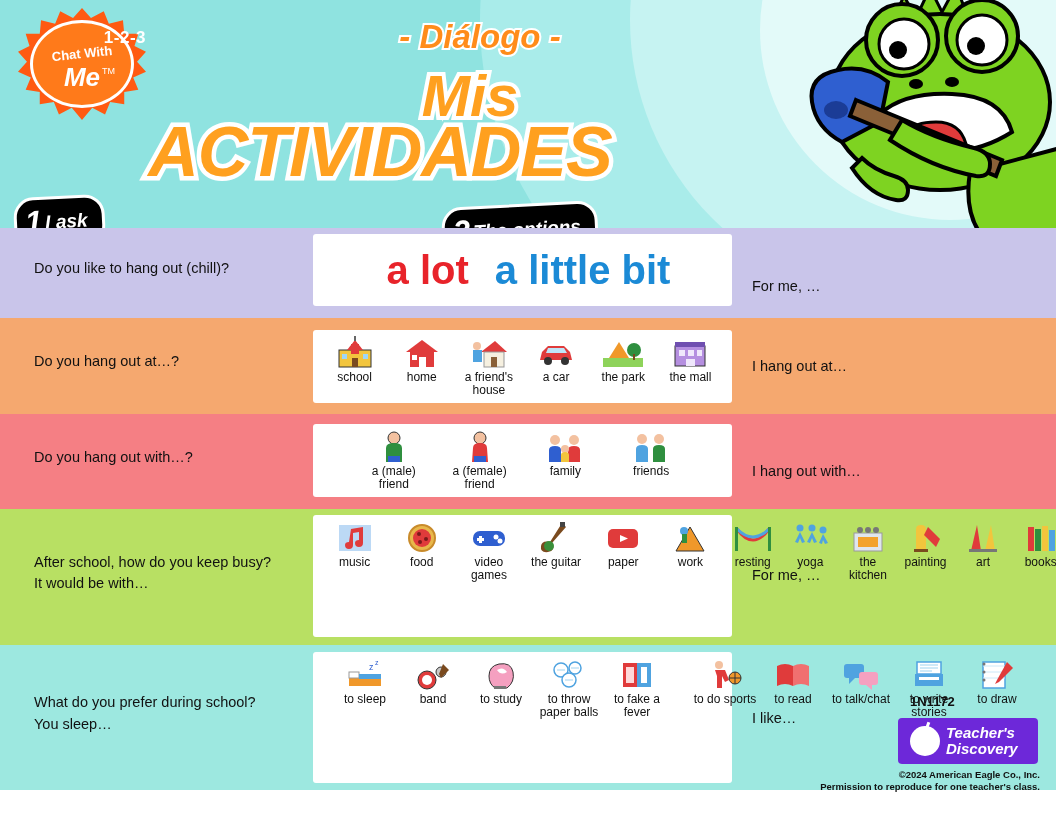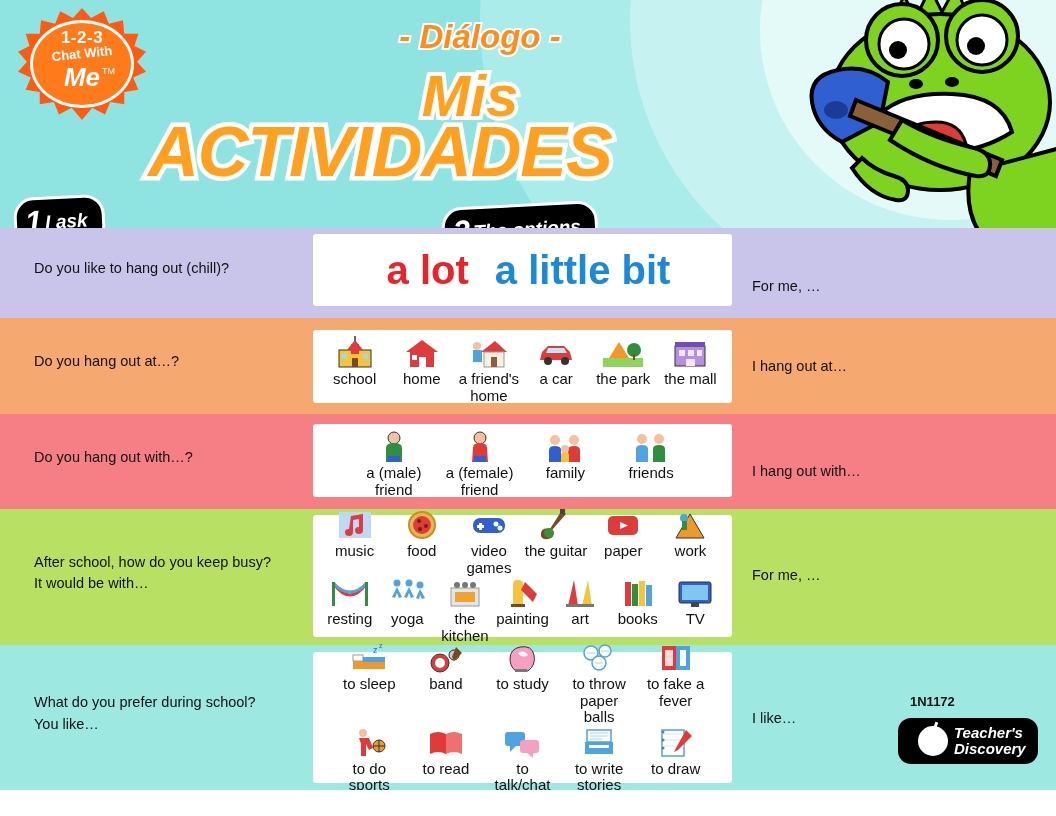--- a/index.html
+++ b/index.html
@@ -61,21 +61,21 @@
       6% 23%, 17% 23%, 18% 11%, 29% 14%, 33% 3%, 43% 9%);
   }
   .burst .inner {
     position: absolute; inset: 12px;
     border-radius: 50%;
     background: #ff7a1a;
     border: 3px solid #ffffff;
   }
   .burst .l1 {
     position: absolute; top: 20px; left: 0; width: 128px;
-    text-align: center; color: #fff; font-weight: bold;
+    text-align: right; color: #fff; font-weight: bold;
     font-size: 17px; letter-spacing: .5px;
     font-family: "Liberation Sans", sans-serif;
   }
   .burst .l2 {
     position: absolute; top: 38px; left: 0; width: 128px;
     text-align: center; color: #fff; font-weight: bold;
     font-size: 13px; transform: rotate(-6deg);
   }
   .burst .l3 {
     position: absolute; top: 54px; left: 0; width: 128px;
@@ -173,39 +173,39 @@
     position: absolute; left: 313px;
     background: #ffffff; border-radius: 3px;
     padding: 6px 8px;
   }
   #box2 { top: 330px; width: 419px; height: 73px; }
   #box3 { top: 424px; width: 419px; height: 73px; }
   #box4 { top: 515px; width: 419px; height: 122px; }
   #box5 { top: 652px; width: 419px; height: 131px; }
 
   .icon-grid { display: flex; justify-content: space-around; align-items: flex-start; height: 100%; }
-  .icon-grid.two-row { flex-direction: column; justify-content: center; }
+  .icon-grid.two-row { flex-direction: row; justify-content: flex-start; }
   .icon-row { display: flex; justify-content: space-around; align-items: flex-start; width: 100%; }
   .icell { display: flex; flex-direction: column; align-items: center; width: 68px; }
   .icell .glyph { width: 40px; height: 34px; position: relative; margin-bottom: 1px; }
   .icell .cap {
-    font-size: 15px; color: #111; text-align: center; line-height: 1.1;
+    font-size: 12px; color: #111; text-align: center; line-height: 1.1;
     font-family: "Liberation Sans", sans-serif;
   }
 
   
   .code {
     position: absolute; top: 694px; left: 910px;
     font-size: 13px; color: #111; font-weight: bold;
   }
   .td-logo {
     position: absolute; top: 718px; left: 898px;
     width: 140px; height: 46px;
-    background: #000000; border-radius: 13px;
-    display: flex; align-items: center; padding-left: 20px;
+    background: #6d28d9; border-radius: 4px;
+    display: flex; align-items: center; padding-left: 12px;
   }
   .td-logo .apple {
     width: 30px; height: 30px; border-radius: 50%;
     background: #ffffff; position: relative; flex: none;
   }
   .td-logo .apple::after {
     content: ""; position: absolute; top: -4px; left: 16px;
     width: 3px; height: 8px; background: #ffffff; transform: rotate(20deg);
   }
   .td-logo .txt { color: #fff; margin-left: 6px; line-height: 1.05; }
@@ -318,21 +318,21 @@
         <span class="cap">home</span>
       </div>
       <div class="icell">
         <svg class="glyph" viewBox="0 0 40 34">
           <path d="M12 16 L26 5 L38 16 z" fill="#e03b3b"></path>
           <rect x="15" y="16" width="20" height="15" fill="#f6f0e0" stroke="#999" stroke-width="1"></rect>
           <rect x="22" y="21" width="6" height="10" fill="#8a6038"></rect>
           <circle cx="8" cy="10" r="4" fill="#f3c1a0"></circle>
           <rect x="4" y="14" width="9" height="12" fill="#4fa3e0"></rect>
         </svg>
-        <span class="cap">a friend's home</span>
+        <span class="cap">a friend's house</span>
       </div>
       <div class="icell">
         <svg class="glyph" viewBox="0 0 40 34">
           <path d="M4 24 L6 16 L12 10 L28 10 L34 16 L36 24 z" fill="#e03b3b"></path>
           <path d="M12 12 L28 12 L31 17 L10 17 z" fill="#bfe5f7"></path>
           <circle cx="12" cy="25" r="4" fill="#333"></circle>
           <circle cx="29" cy="25" r="4" fill="#333"></circle>
         </svg>
         <span class="cap">a car</span>
       </div>
@@ -526,21 +526,21 @@
             <rect x="16" y="27" width="8" height="4" fill="#444"></rect>
           </svg>
           <span class="cap">TV</span>
         </div>
       </div>
     </div>
   </div>
 
   <div class="row" id="row5">
     <div class="row-ask" style="white-space:pre-line">What do you prefer during school?
-You like…</div>
+You sleep…</div>
     <div class="row-answer" style="top:65px">I like…</div>
   </div>
   <div class="icon-box" id="box5">
     <div class="icon-grid two-row">
       <div class="icon-row" style="padding:0 10px;">
         <div class="icell">
           <svg class="glyph" viewBox="0 0 40 34">
             <rect x="4" y="18" width="32" height="10" fill="#f0982a"></rect>
             <rect x="4" y="14" width="10" height="6" fill="#ffffff" stroke="#999" stroke-width="1"></rect>
             <rect x="14" y="16" width="22" height="5" fill="#4fa3e0"></rect>
@@ -638,14 +638,18 @@
 
   <div id="footer-band"></div>
   <div class="code">1N1172</div>
   <div class="td-logo">
     <div class="apple"></div>
     <div class="txt">
       <div class="t1">Teacher's</div>
       <div class="t2">Discovery</div>
     </div>
   </div>
+  <div class="copyright">
+    <div>©2024 American Eagle Co., Inc.</div>
+    <div>Permission to reproduce for one teacher's class.</div>
+  </div>
 
 </div>
 
 </body></html>

